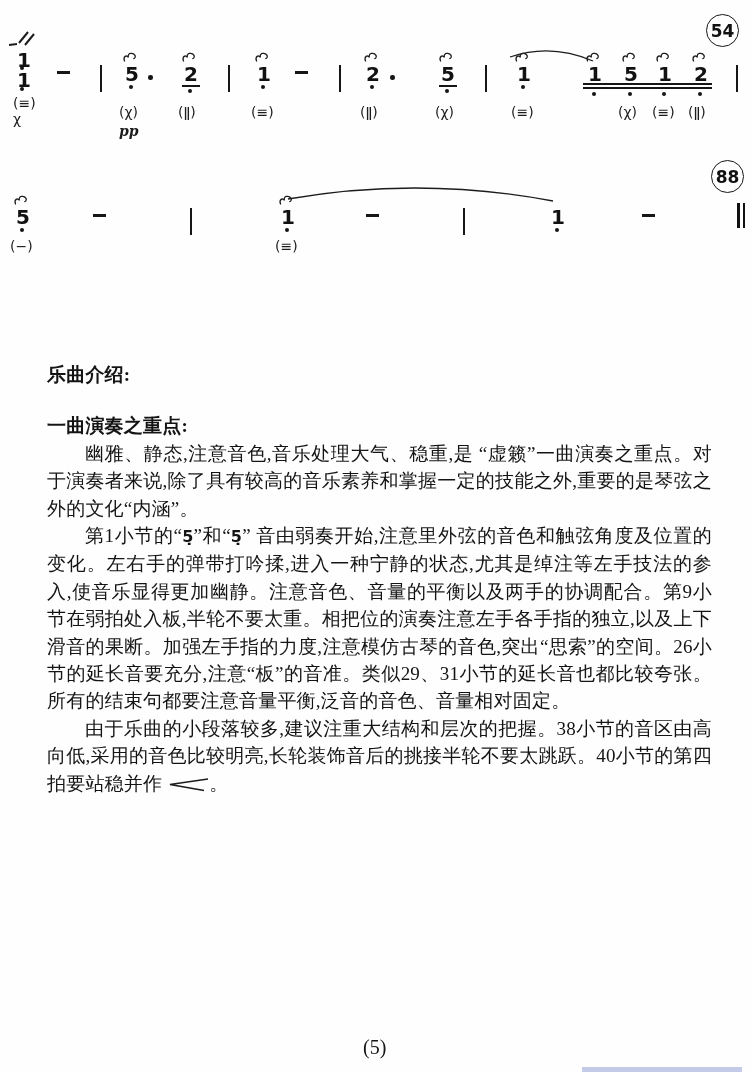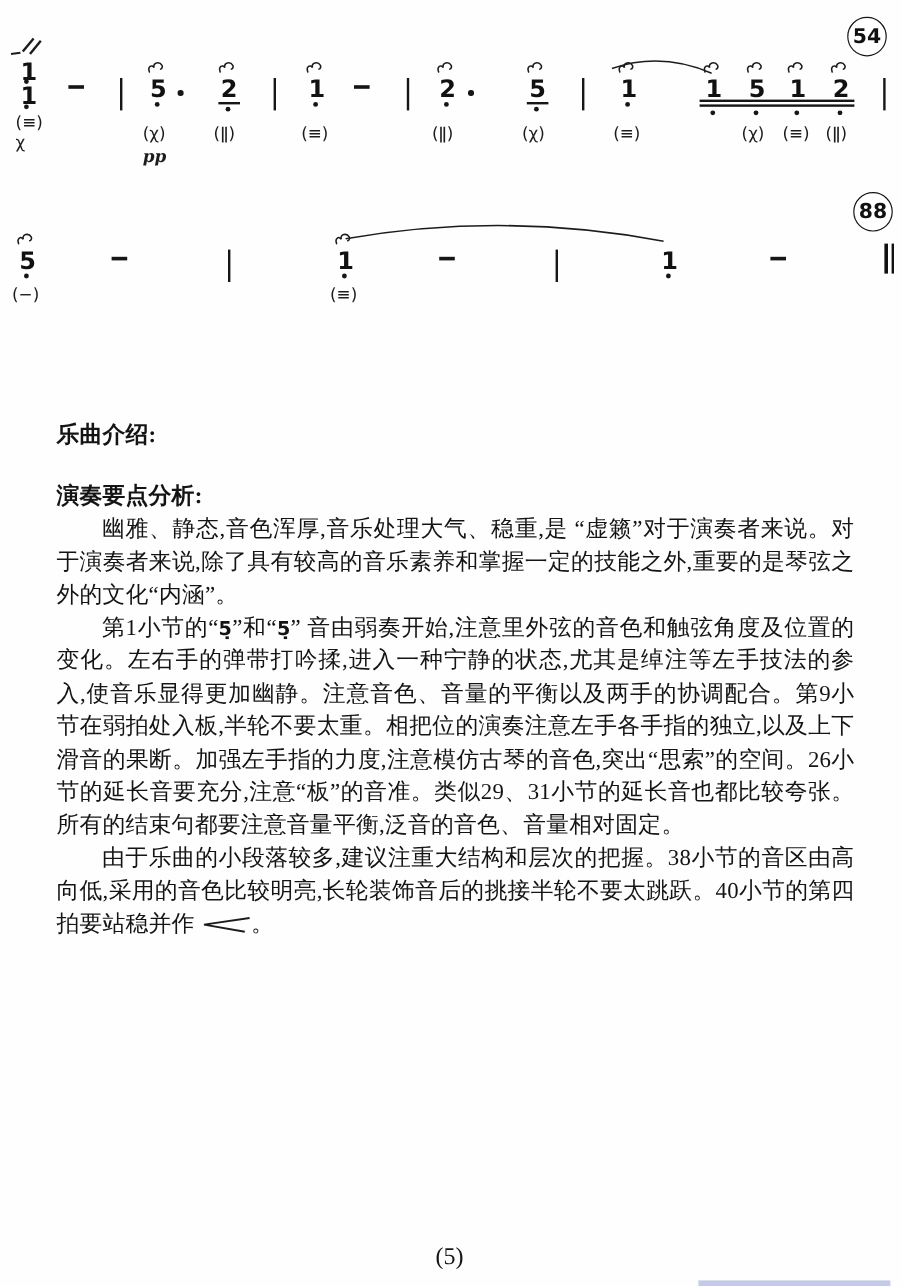--- a/index.html
+++ b/index.html
@@ -21,21 +21,21 @@
   .blabel.pp{font-family:"DejaVu Serif",serif;font-style:italic;font-weight:bold;font-size:14px;}
   .badge{position:absolute;width:31px;height:31px;border:1.7px solid #161616;border-radius:50%;
     display:flex;align-items:center;justify-content:center;
     font-family:"DejaVu Sans",sans-serif;font-weight:bold;font-size:17px;color:#111;background:#fff;}
   .endbar i{position:absolute;display:block;width:2.8px;height:25px;background:#111;}
   #tie-layer{position:absolute;left:0;top:0;pointer-events:none;}
   
   #text-block{position:absolute;left:47px;top:349px;width:665px;
     font-size:19px;line-height:27.4px;text-align:justify;letter-spacing:.2px;color:#141414;}
   .sec-title{font-weight:bold;margin:0;}
-  .sec{margin:0 0 0 0;}
+  .sec{margin:12px 0 0 0;}
   .sec + .sec{margin-top:24px;}
   #text-block p{margin:0;text-indent:2em;}
   .note5{font-family:"DejaVu Sans",sans-serif;font-size:16px;font-weight:bold;}
   
   .page-num{position:absolute;left:363px;top:1036px;font-size:20px;color:#161616;}
   .watermark{position:absolute;right:6px;top:1034px;
     font-family:"Liberation Sans","DejaVu Sans",sans-serif;
     font-weight:bold;font-style:italic;font-size:26px;letter-spacing:1px;color:#3a3aab;}
   .wm-artifact{position:absolute;right:10px;top:1067px;width:160px;height:5px;background:#c3cbe9;}
 </style>
@@ -156,22 +156,22 @@
       <svg width="752" height="340" id="tie-layer">
         <path d="M510,57 Q551,43 593,61" fill="none" stroke="#1c1c1c" stroke-width="1.3"></path>
         <path d="M288,199 Q420,176 553,201" fill="none" stroke="#1c1c1c" stroke-width="1.3"></path>
       </svg>
     </div>
   <div id="text-block">
       <div class="sec">
         <div class="sec-title">乐曲介绍:</div>
       </div>
       <div class="sec">
-        <div class="sec-title">演奏要点分析:</div>
-        <p>幽雅、静态,音色浑厚,音乐处理大气、稳重,是 “虚籁”对于演奏者来说。对于演奏者来说,除了具有较高的音乐素养和掌握一定的技能之外,重要的是琴弦之外的文化“内涵”。</p>
+        <div class="sec-title">一曲演奏之重点:</div>
+        <p>幽雅、静态,注意音色,音乐处理大气、稳重,是 “虚籁”一曲演奏之重点。对于演奏者来说,除了具有较高的音乐素养和掌握一定的技能之外,重要的是琴弦之外的文化“内涵”。</p>
         <p>第1小节的“<span class="note5">5̣</span>”和“<span class="note5">5̣</span>” 音由弱奏开始,注意里外弦的音色和触弦角度及位置的变化。左右手的弹带打吟揉,进入一种宁静的状态,尤其是绰注等左手技法的参入,使音乐显得更加幽静。注意音色、音量的平衡以及两手的协调配合。第9小节在弱拍处入板,半轮不要太重。相把位的演奏注意左手各手指的独立,以及上下滑音的果断。加强左手指的力度,注意模仿古琴的音色,突出“思索”的空间。26小节的延长音要充分,注意“板”的音准。类似29、31小节的延长音也都比较夸张。所有的结束句都要注意音量平衡,泛音的音色、音量相对固定。</p>
         <p>由于乐曲的小段落较多,建议注重大结构和层次的把握。38小节的音区由高向低,采用的音色比较明亮,长轮装饰音后的挑接半轮不要太跳跃。40小节的第四拍要站稳并作 <svg width="42" height="14" viewBox="0 0 42 14" style="vertical-align:-2px">
             <path d="M41 1 L3 6.5 L37 12.5" fill="none" stroke="#1c1c1c" stroke-width="1.6"></path>
           </svg>。</p>
       </div>
     </div>
   <div class="page-num">(5)</div>
   <div class="wm-artifact"></div>
 </div>
 

